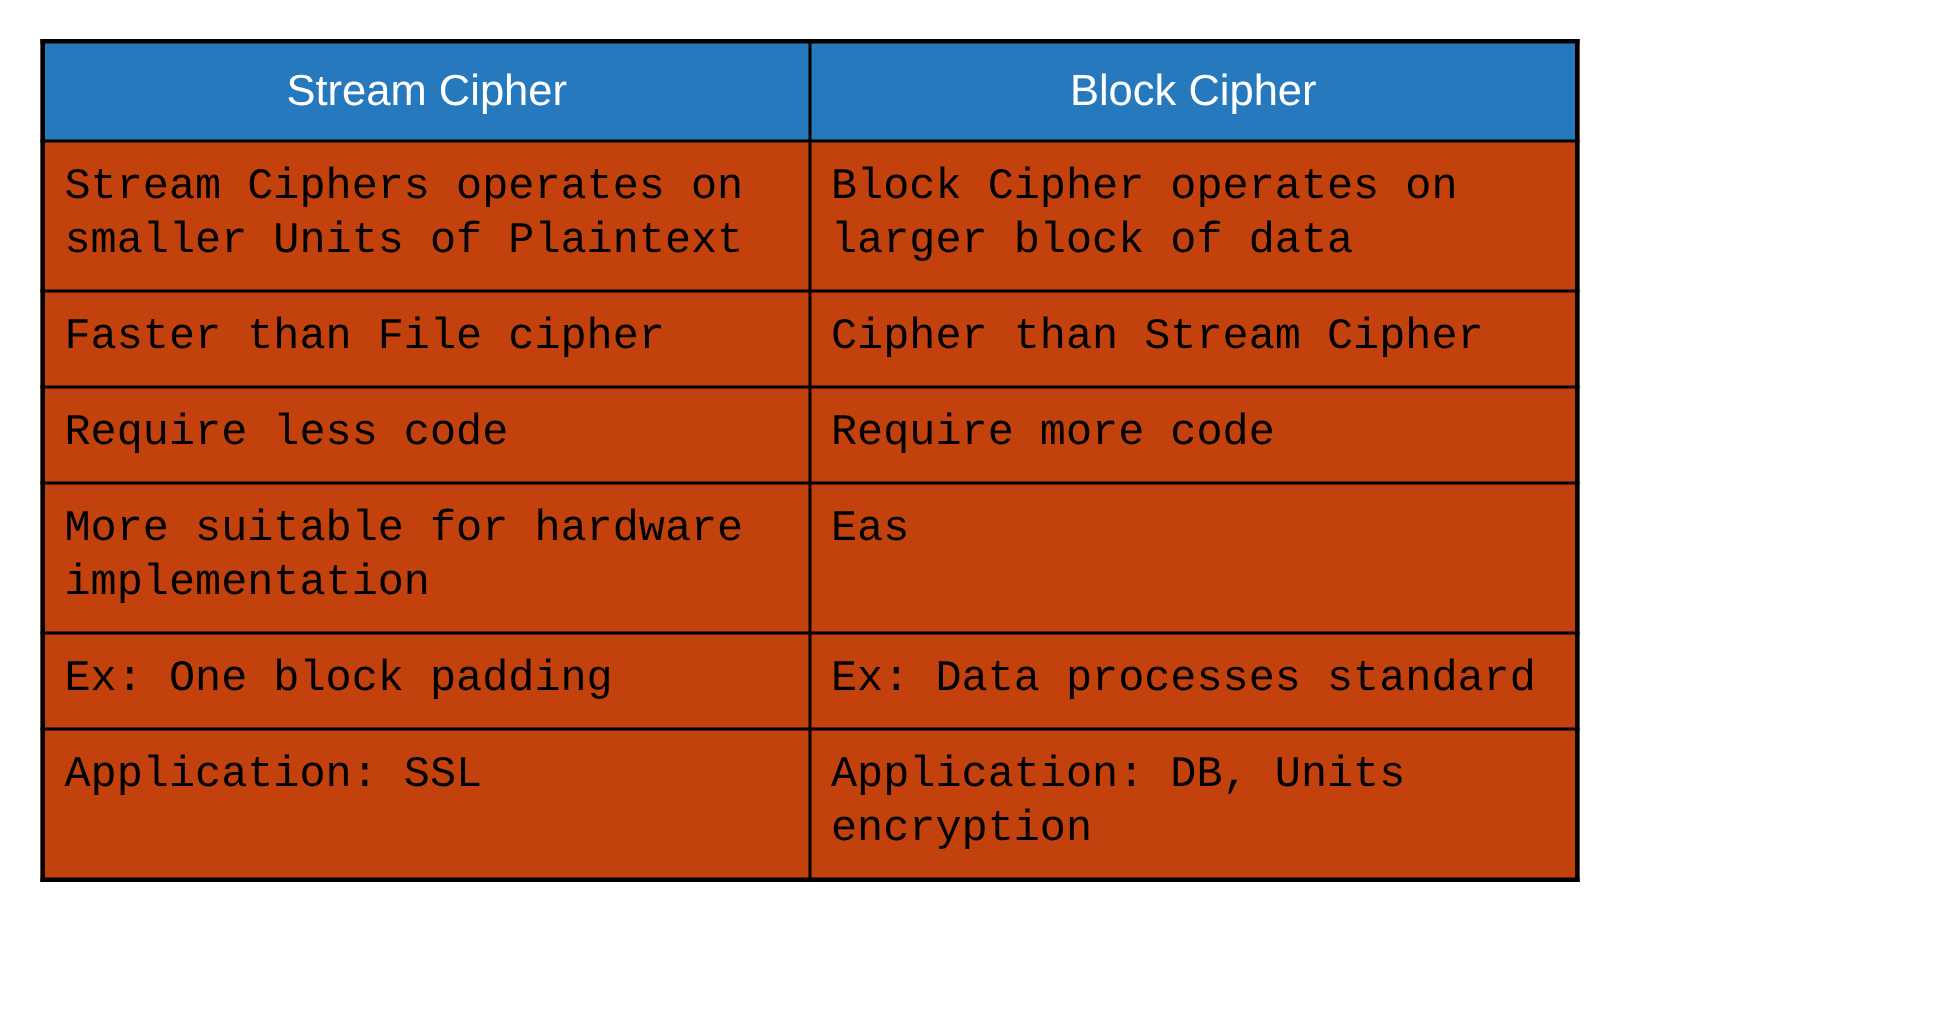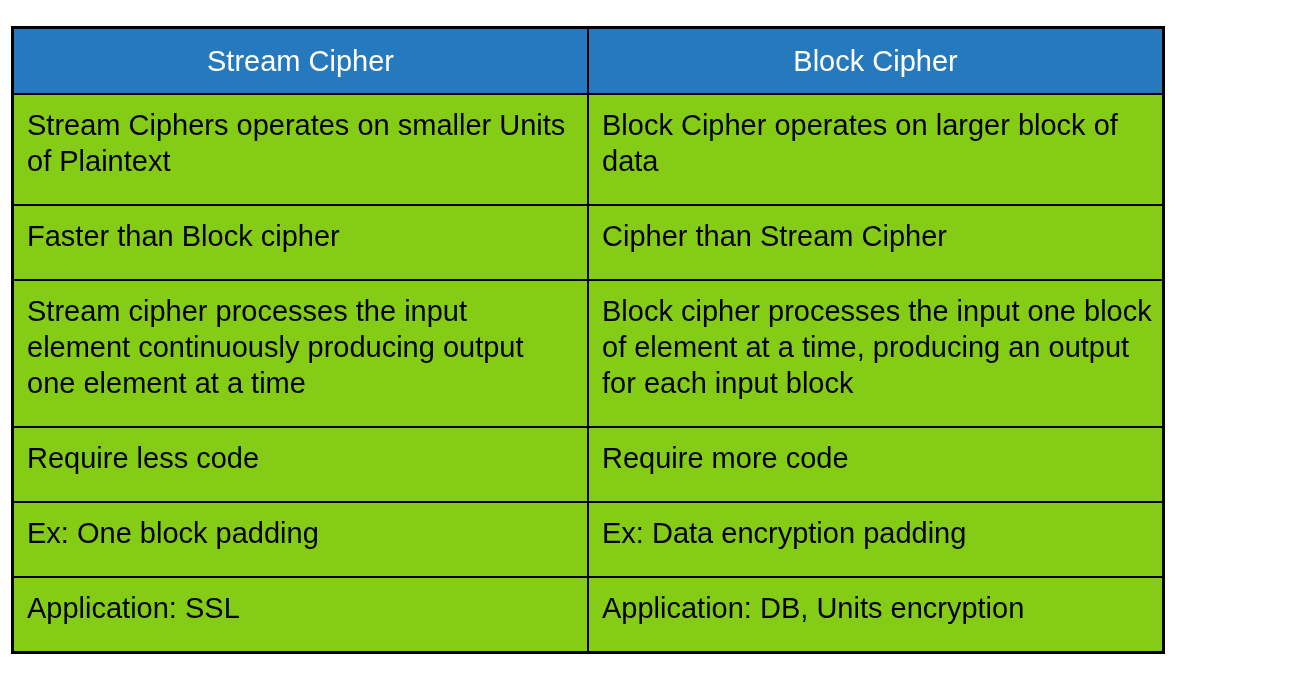--- a/index.html
+++ b/index.html
@@ -12,45 +12,47 @@
     overflow: hidden;
   }
   .table-wrap {
     position: absolute;
     left: 11px;
     top: 26px;
   }
   table.cipher-table {
     border-collapse: collapse;
     table-layout: fixed;
-    width: 1154px;
-    background: #84cc16;
+    width: 1026px;
+    background: #c2410c;
     border: 3px solid var(--border, #000000);
+    margin-left: 16px;
   }
   table.cipher-table col { width: 50%; }
   table.cipher-table th {
     background: var(--header-background, #2779BD);
     color: var(--header-text, #ffffff);
     font-size: 29px;
     font-weight: normal;
     height: 64px;
     text-align: center;
     vertical-align: middle;
     border: 2px solid var(--border, #000000);
     padding: 0;
   }
   table.cipher-table td {
     border: 2px solid var(--border, #000000);
     vertical-align: top;
     text-align: left;
     font-size: 29px;
     line-height: 36px;
     color: var(--body-text, #000000);
-    padding: 12px 10px 25px 13px;
+    padding: 12px 10px 14px 13px;
     word-wrap: break-word;
+    font-family: Liberation Mono, monospace;
   }
 </style>
 </head>
 <body>
 
 <div class="table-wrap">
   <table class="cipher-table">
     <colgroup>
       <col>
       <col>
@@ -60,34 +62,34 @@
         <th>Stream Cipher</th>
         <th>Block Cipher</th>
       </tr>
     </thead>
     <tbody>
       <tr>
         <td>Stream Ciphers operates on smaller Units of Plaintext</td>
         <td>Block Cipher operates on larger block of data</td>
       </tr>
       <tr>
-        <td>Faster than Block cipher</td>
+        <td>Faster than File cipher</td>
         <td>Cipher than Stream Cipher</td>
-      </tr>
-      <tr>
-        <td>Stream cipher processes the input element continuously producing output one element at a time</td>
-        <td>Block cipher processes the input one block of element at a time, producing an output for each input block</td>
       </tr>
       <tr>
         <td>Require less code</td>
         <td>Require more code</td>
       </tr>
       <tr>
+        <td>More suitable for hardware implementation</td>
+        <td>Eas</td>
+      </tr>
+      <tr>
         <td>Ex: One block padding</td>
-        <td>Ex: Data encryption padding</td>
+        <td>Ex: Data processes standard</td>
       </tr>
       <tr>
         <td>Application: SSL</td>
         <td>Application: DB, Units encryption</td>
       </tr>
     </tbody>
   </table>
 </div>
 
 </body></html>

